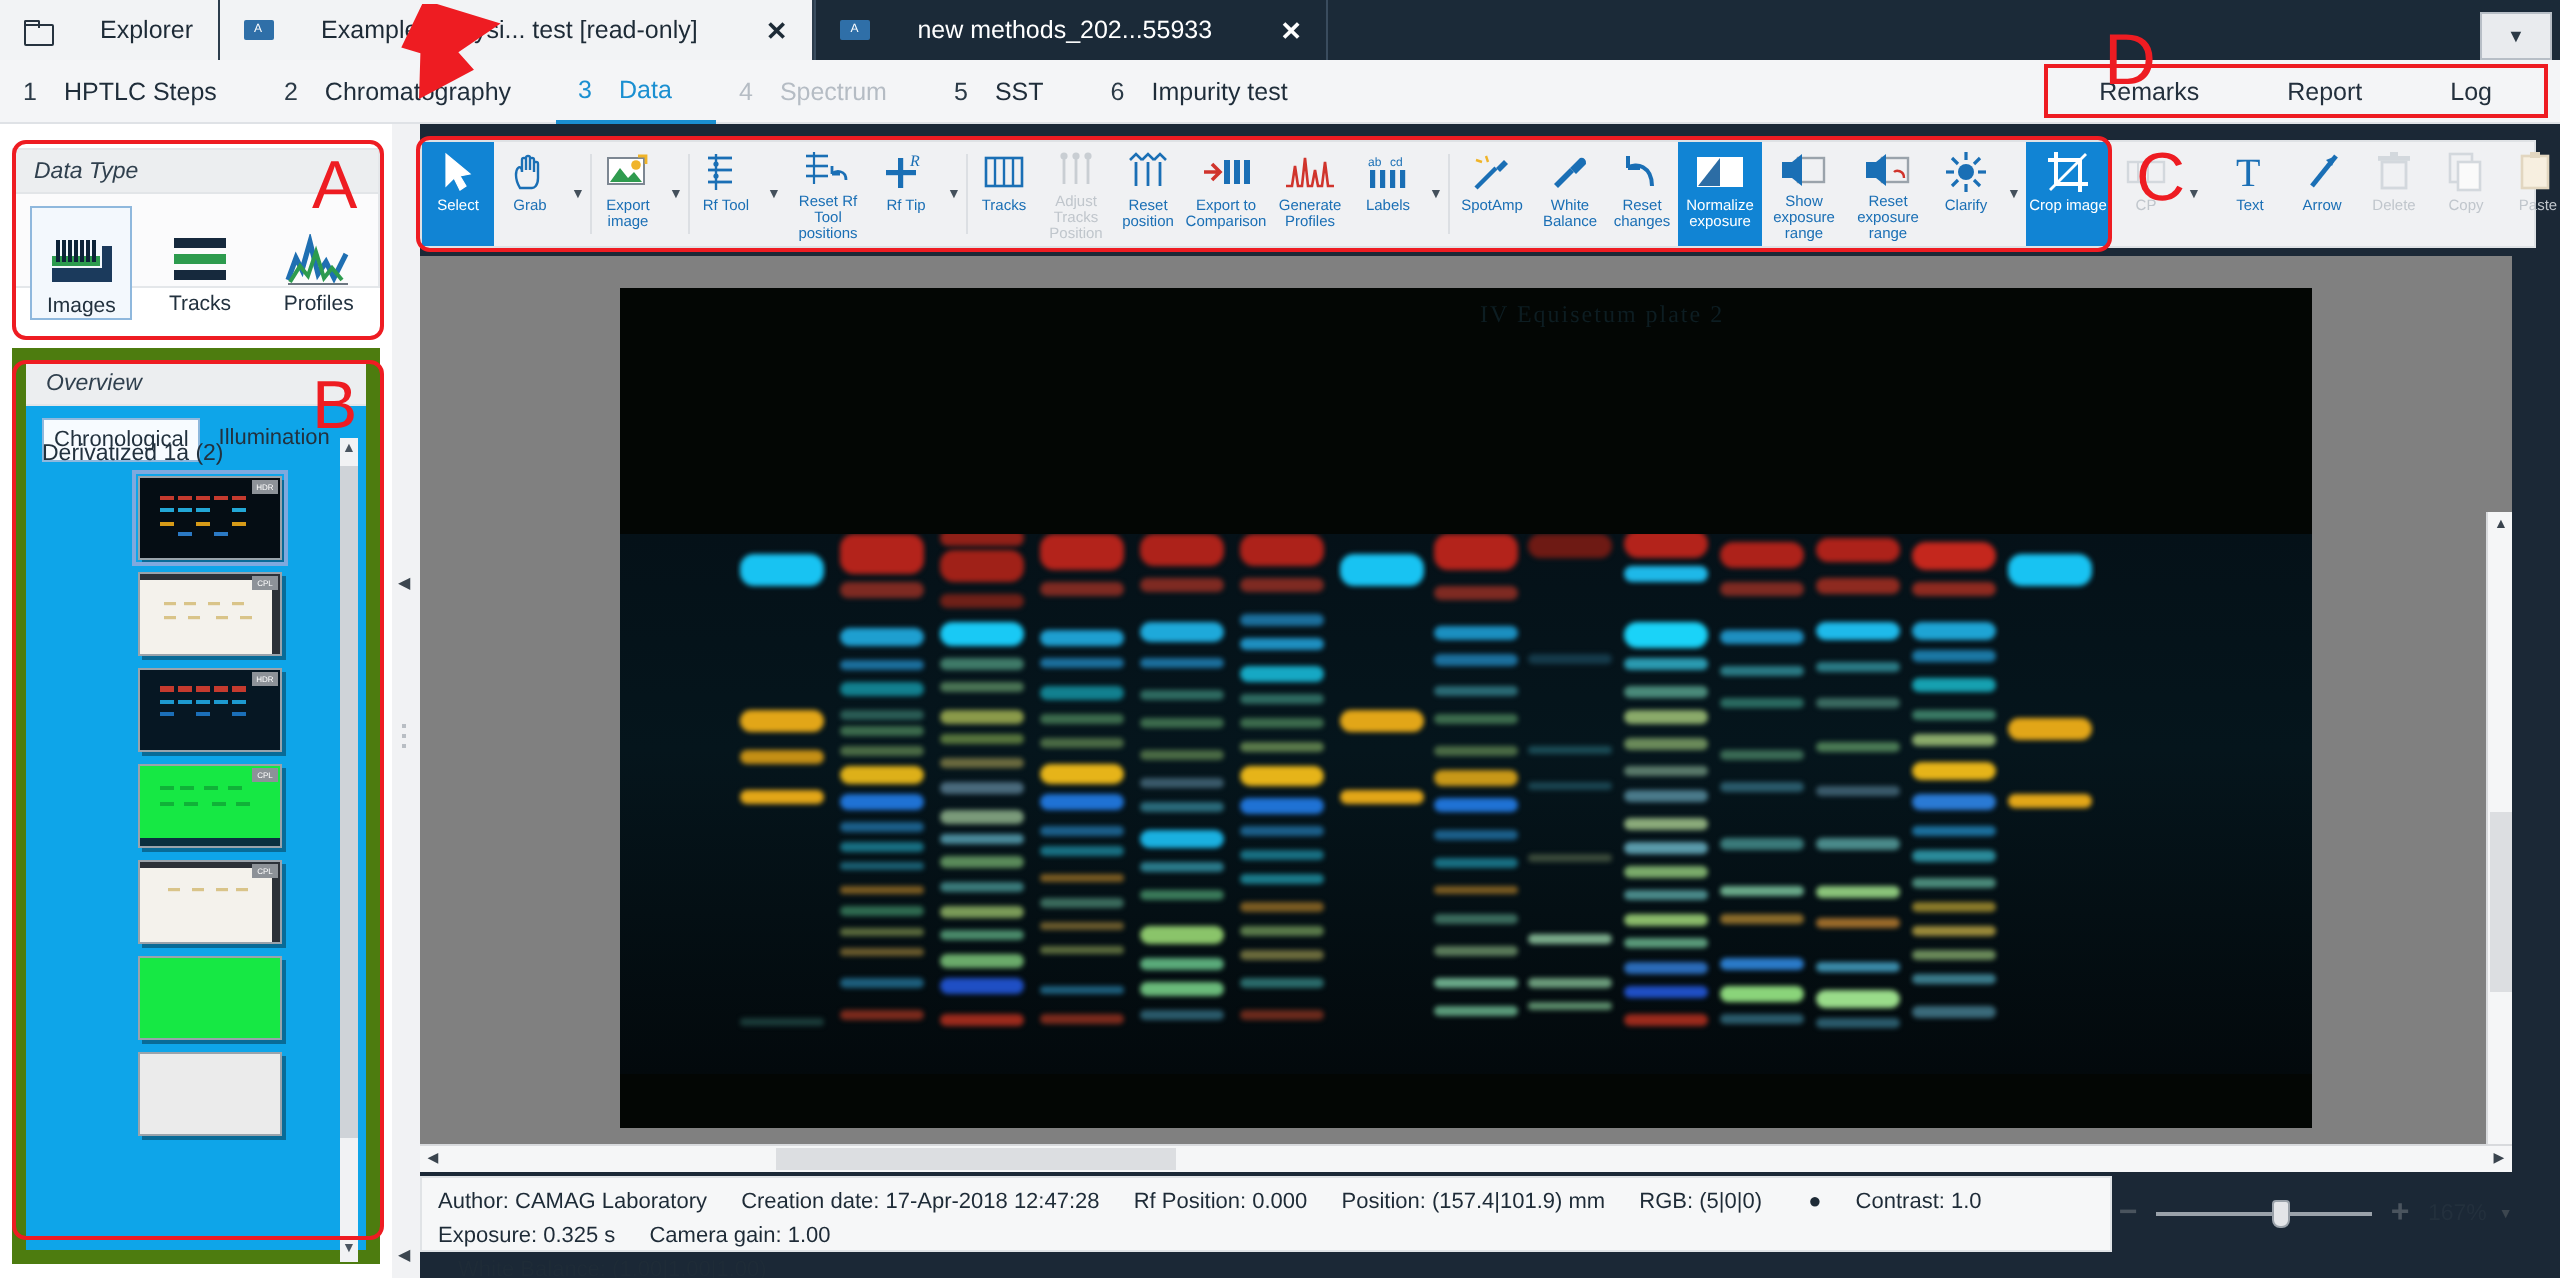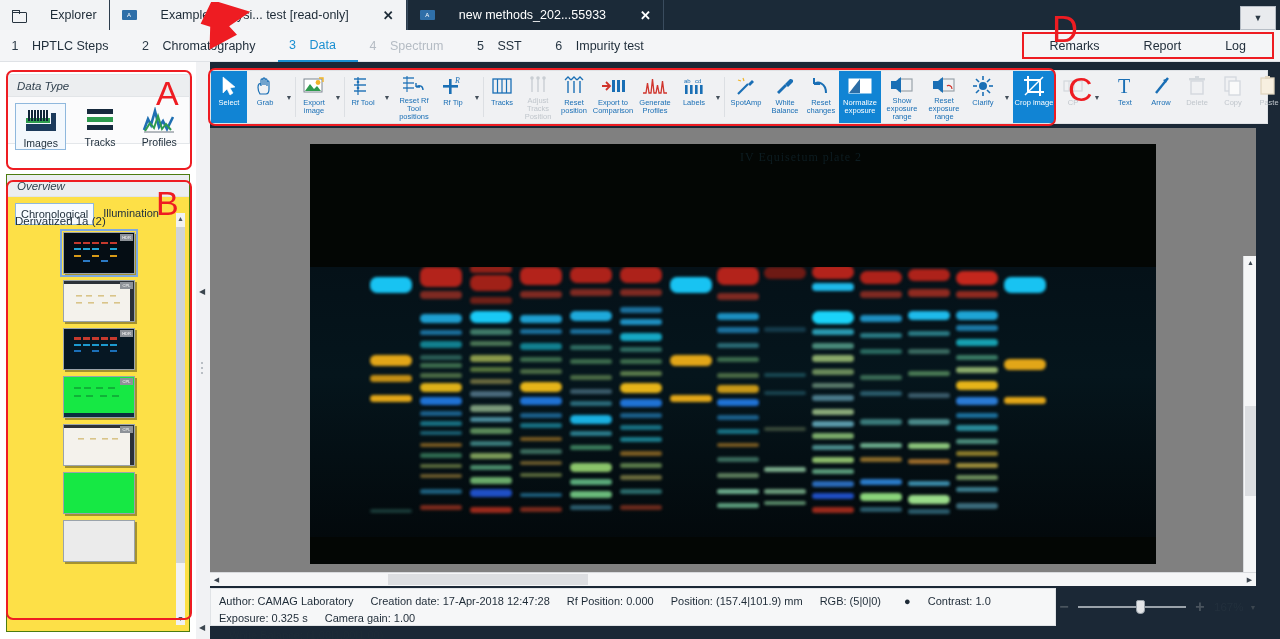--- a/index.html
+++ b/index.html
@@ -76,26 +76,26 @@
   .redbox { position: absolute; border: 2.5px solid #ee1c22; border-radius: 7px; pointer-events:none; }
 
   
   .leftcol { position:absolute; left:0; top:62px; width:196px; height:577px; background:#ffffff;}
   .panel-title {
     height: 22px; background: #eceef0; font-size: 11.5px; color: #30404e;
     display: flex; align-items: center; padding-left: 10px; border-bottom:1px solid #e2e5e8;font-style:italic;
   }
   .datatype-panel { position:absolute; left:6px; top:12px; width:184px; height:70px; background:#fbfbfc; border:1px solid #e4e7ea;}
   .dt-icons { display:flex; align-items:flex-start; padding: 6px 4px 0 8px; gap: 8px;}
-  .dt-item { width:52px; text-align:center; font-size:10.5px; color:#22313e; padding-top:2px;}
+  .dt-item { width:52px; text-align:center; font-size:10.5px; color:#22313e; padding-top:12px;}
   .dt-item.sel { border:1px solid #8fb8dd; background:#f3f8fd;}
   .dt-glyph { height:30px; display:flex; align-items:center; justify-content:center;}
   .dt-lbl { display:block; margin-top:1px;}
 
-  .overview-panel { position:absolute; left:6px; top:112px; width:184px; height:458px; background:#fde047; border:1px solid #4d7c0f;}
+  .overview-panel { position:absolute; left:6px; top:112px; width:184px; height:458px; background:#0ea5e9; border:7px solid #4d7c0f;}
   .ov-tabs { display:flex; padding: 6px 8px 2px 8px; gap:4px;}
   .ov-tab { font-size:11px; color:#22313e; padding:4px 5px; }
   .ov-tab.sel { border:1px solid #8fb8dd; background:#f7fbff;}
   .ov-scroll { position:absolute; left:0; top:34px; width:184px; height:422px; overflow:hidden;}
   .ov-group-lbl { font-size:11.5px; color:#22313e; padding:6px 0 3px 8px;}
   .thumb-wrap { display:flex; justify-content:center; padding: 2px 0 4px 0;}
   .thumb {
     width: 72px; height: 42px; position: relative; border:1px solid #9aa3ab;
     box-shadow: 2px 2px 0 rgba(0,0,0,0.35);
   }

